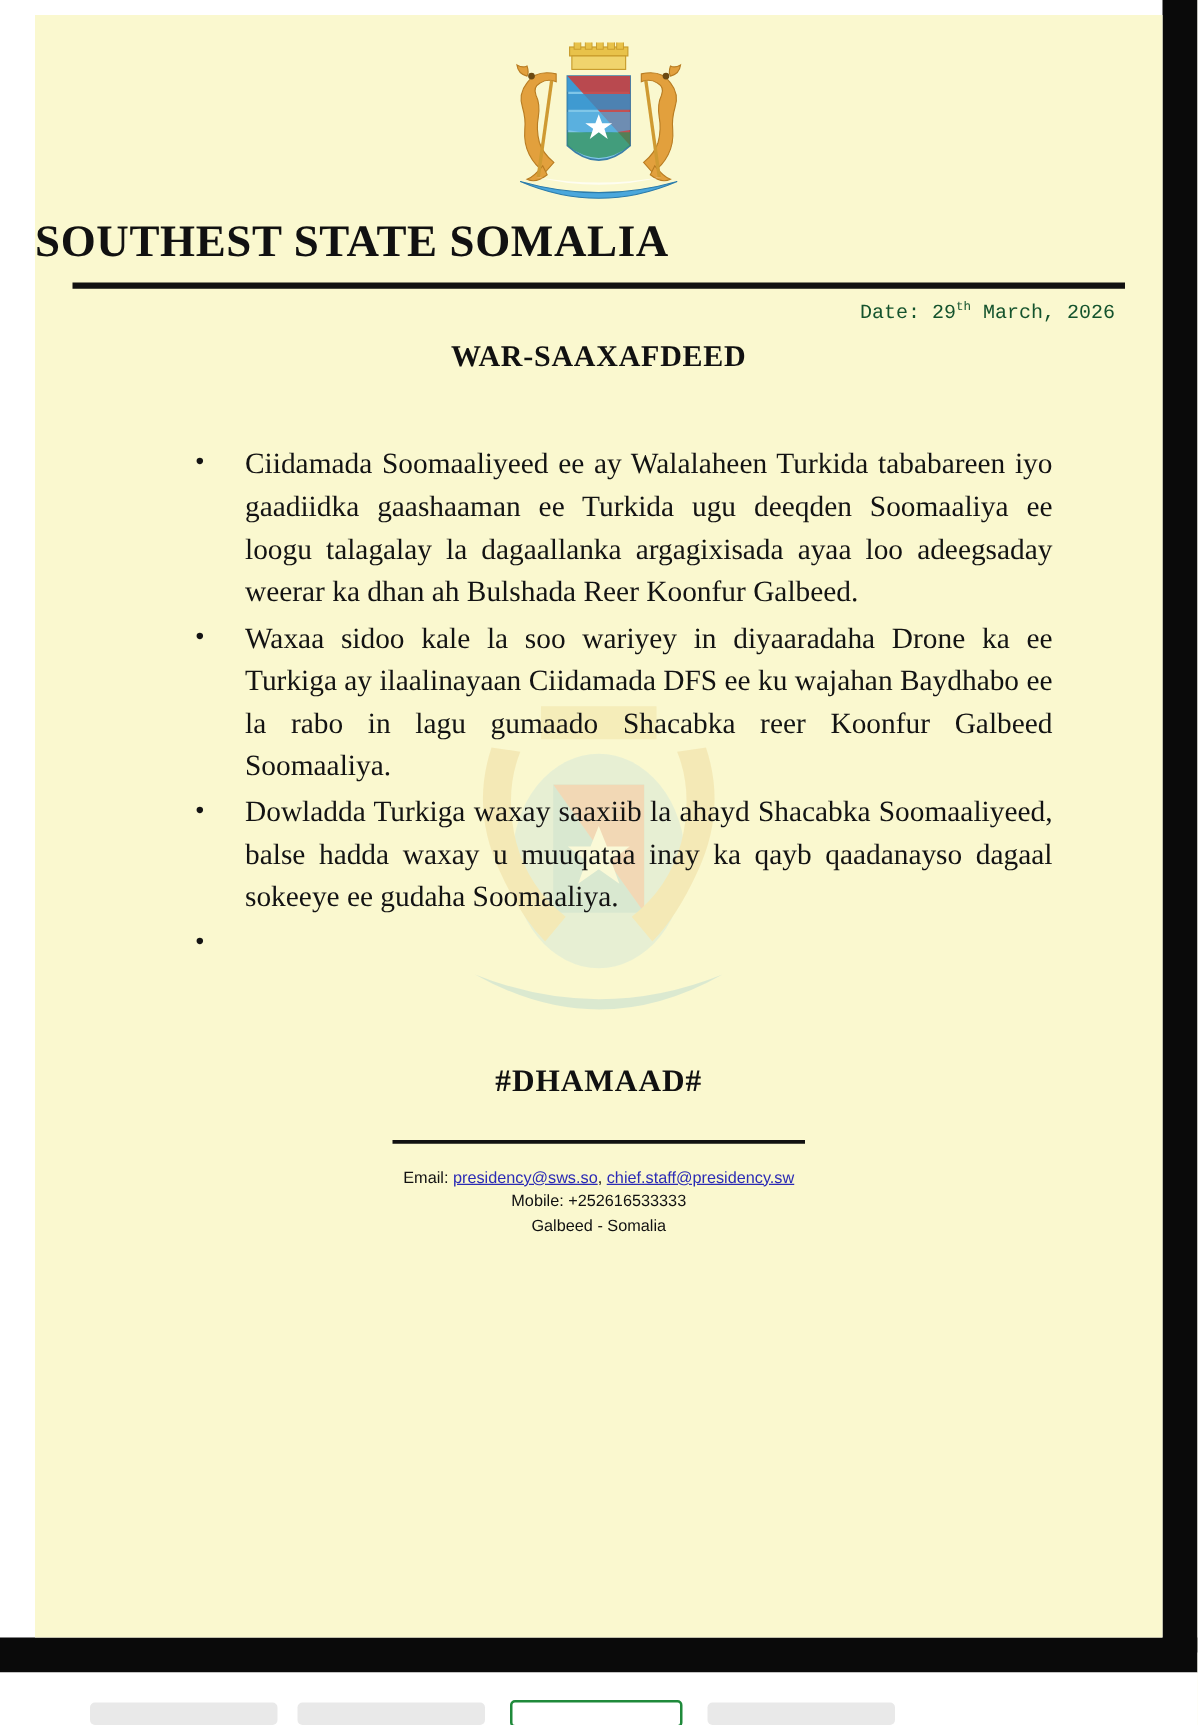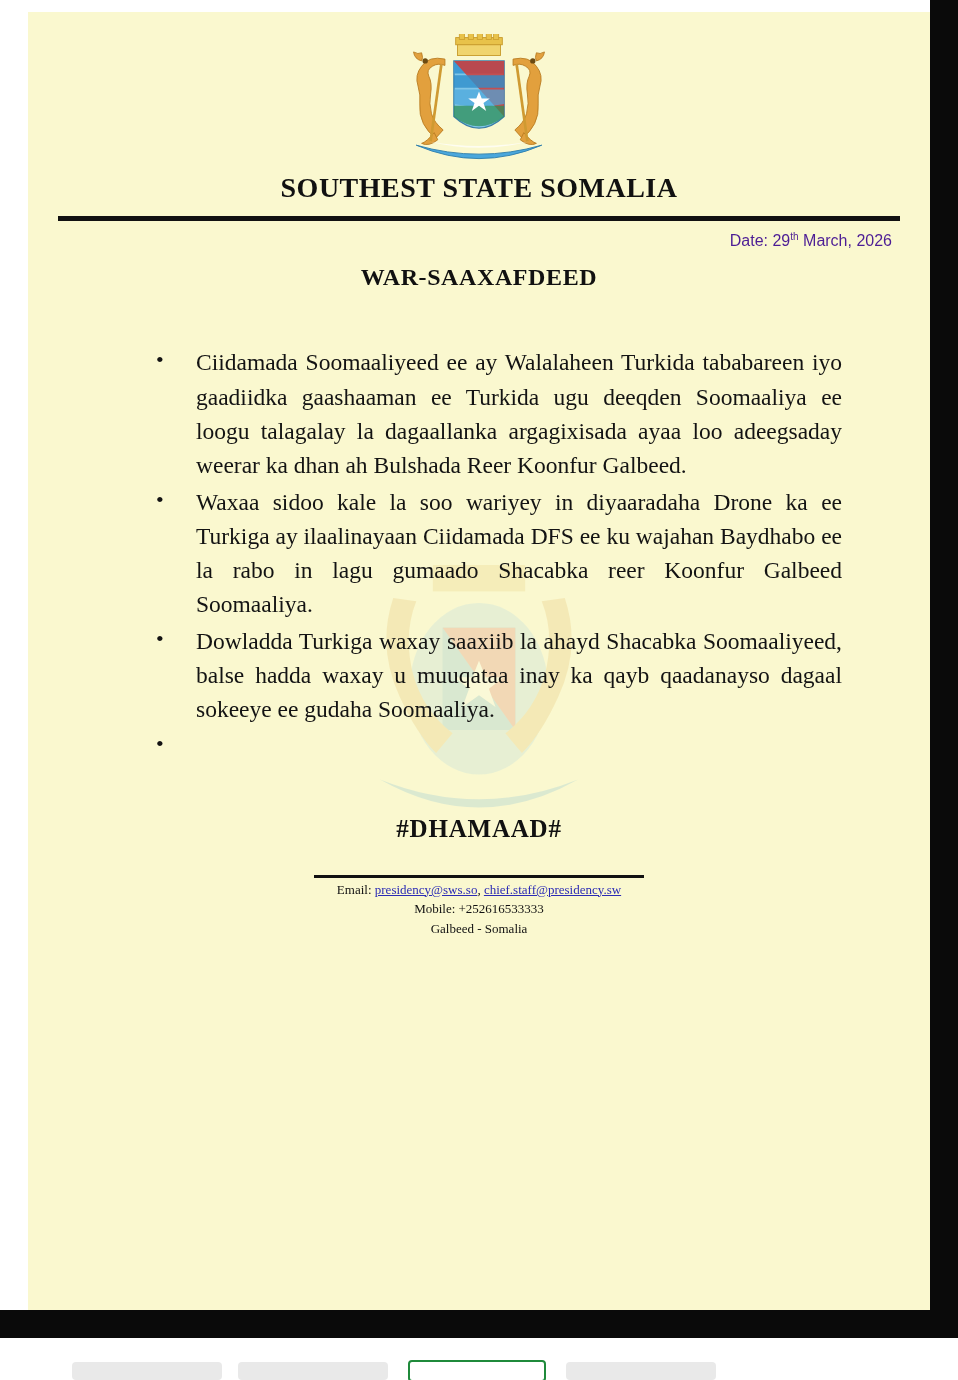--- a/index.html
+++ b/index.html
@@ -62,42 +62,41 @@
 
   
   .crest {
     width: 180px;
     height: 130px;
     margin: 22px auto 0 auto;
     position: relative;
   }
 
   .title-head {
-    text-align: center;
-    font-size: 28px;
+    font-size: 36px;
     font-weight: bold;
     letter-spacing: 0.5px;
     color: #111;
     margin-top: 8px;
     font-family: "Liberation Serif", serif;
   }
 
   .head-rule {
     width: 842px;
     height: 5px;
     background: #111;
     margin: 12px auto 0 auto;
   }
 
   .date-line {
     text-align: right;
     font-size: 16px;
-    color: #4c1d95;
+    color: #14532d;
     margin: 10px 38px 0 0;
-    font-family: Liberation Sans, sans-serif;
+    font-family: Liberation Mono, monospace;
   }
   .date-line sup {
     font-size: 10px;
   }
 
   .doc-title {
     text-align: center;
     font-size: 24px;
     font-weight: bold;
     letter-spacing: 0.6px;
@@ -128,37 +127,37 @@
     line-height: 1.46;
     color: #131313;
   }
 
   .closing {
     text-align: center;
     font-size: 25px;
     font-weight: bold;
     letter-spacing: 0.8px;
     color: #111;
-    margin-top: 88px;
+    margin-top: 116px;
   }
 
   .foot-rule {
     width: 330px;
     height: 3px;
     background: #111;
     margin: 32px auto 0 auto;
   }
 
   .footer {
     text-align: center;
     font-size: 13px;
     line-height: 1.5;
     color: #111;
-    margin-top: 2px;
-    font-family: Liberation Serif, serif;
+    margin-top: 17px;
+    font-family: Liberation Sans, sans-serif;
   }
   .footer a, .footer .link {
     color: #2b2bb5;
     text-decoration: underline;
   }
 
   
   .tabbar {
     position: absolute;
     left: 0;

